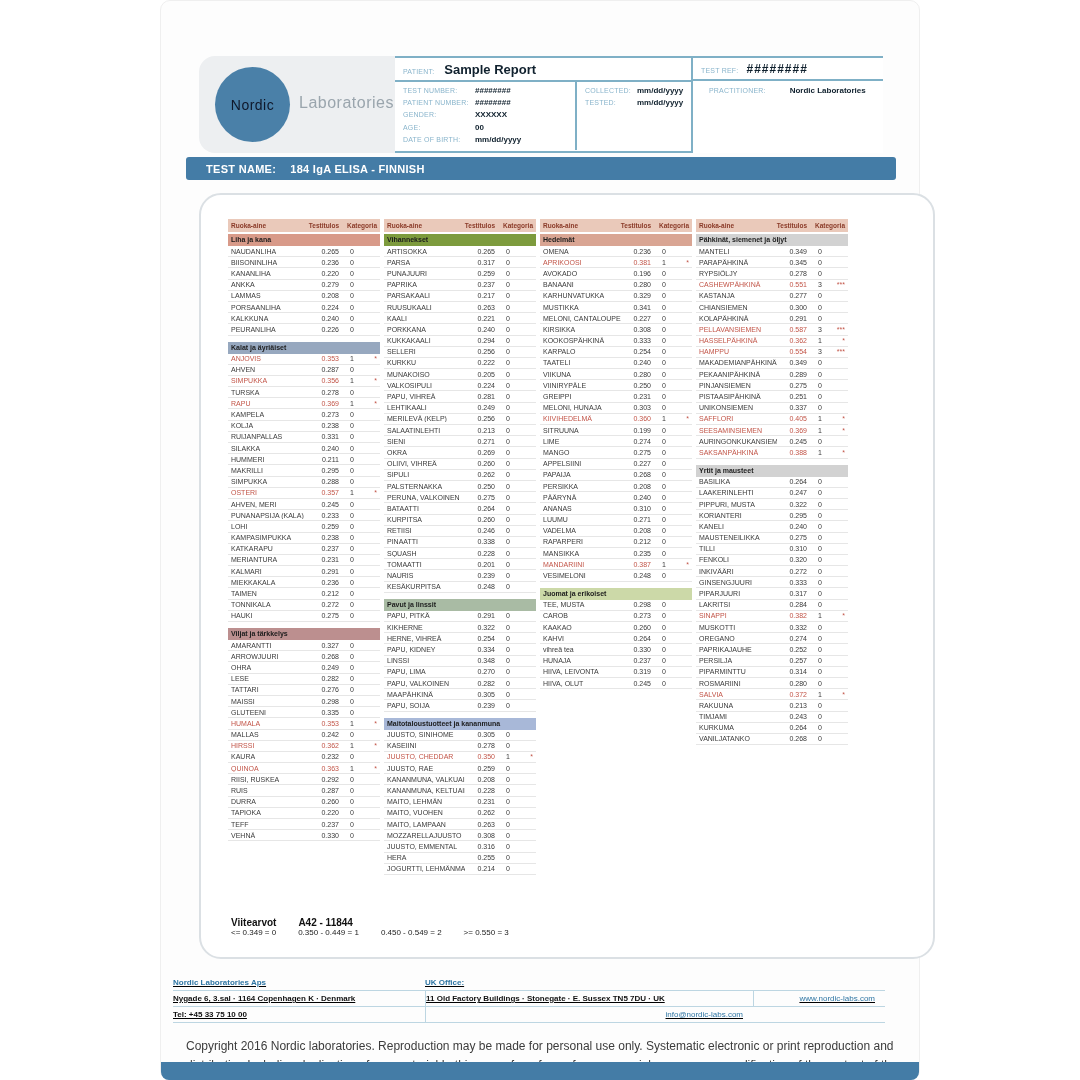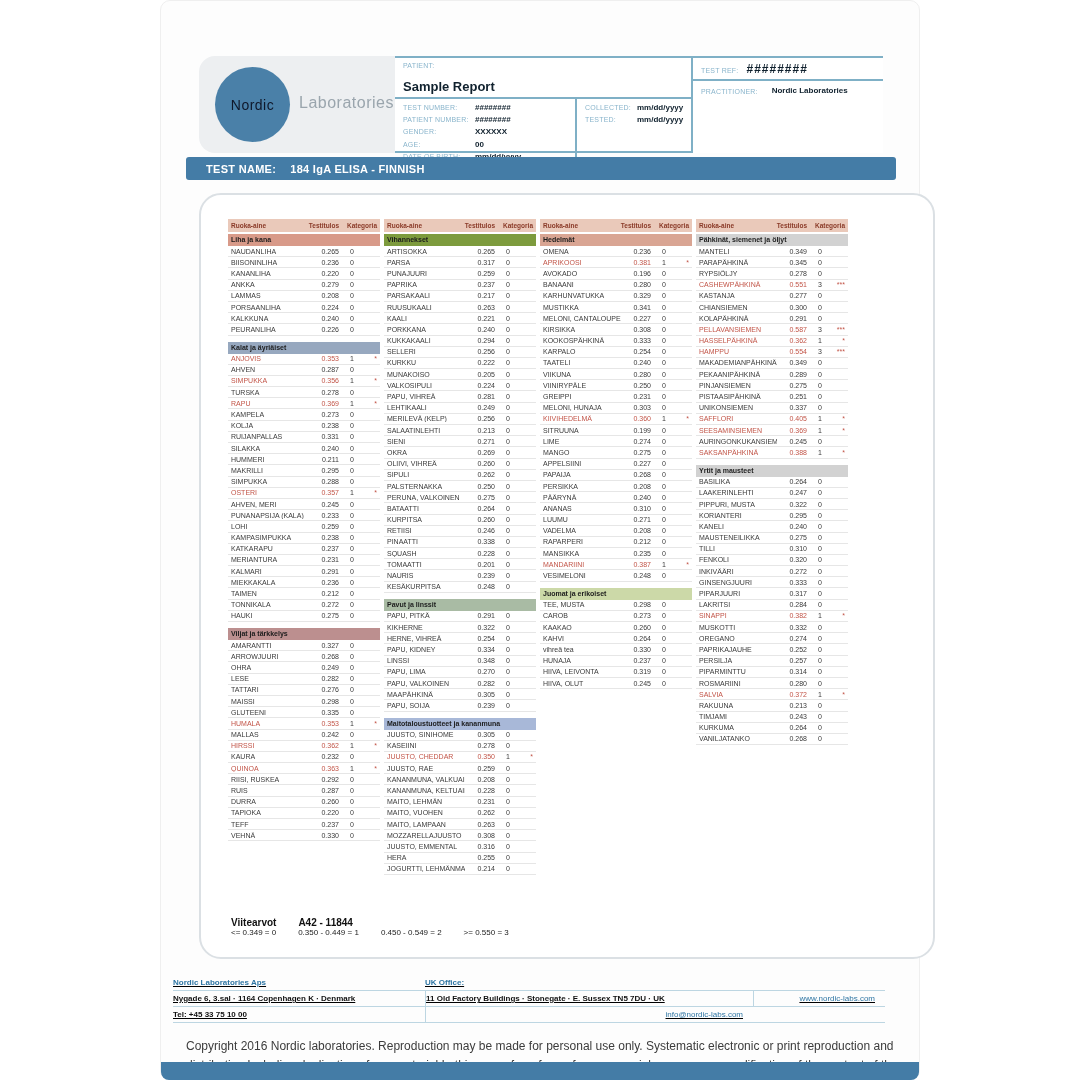--- a/index.html
+++ b/index.html
@@ -9,27 +9,27 @@
   
   .header-wrap { position:absolute; left:38px; top:55px; width:684px; height:97px; }
   .header-bg { position:absolute; inset:0; background:#edeff1; border-radius:16px; }
   .logo-circle { position:absolute; left:16px; top:11px; width:75px; height:75px; border-radius:50%;
                  background:#4a80a8; display:flex; align-items:center; justify-content:center; }
   .logo-circle span { color:#0f172a; font-size:14px; letter-spacing:.5px; }
   .logo-word { position:absolute; left:100px; top:38px; color:#9aa5ad; font-size:16px; letter-spacing:.5px; }
 
   .patient-panel { position:absolute; left:196px; top:0; width:488px; height:97px; background:#ffffff; display:flex; font-size:7px; }
   .pp-leftmid { width:296px; border-top:2px solid #7fb0c6; border-bottom:2px solid #7fb0c6; }
-  .pp-title-row { display:flex; align-items:baseline; gap:10px; padding:4px 23px 3px 8px; border-bottom:2px solid #7fb0c6;flex-direction:column; }
+  .pp-title-row { display:flex; align-items:baseline; gap:10px; padding:4px 23px 3px 8px; border-bottom:2px solid #7fb0c6; }
   .pp-cols { display:flex; height:68px; }
   .pp-fields { width:180px; padding:4px 8px; }
   .pp-collected { width:116px; border-left:2px solid #7fb0c6; padding:4px 8px; }
   .pp-right { width:192px; border-top:2px solid #7fb0c6; border-left:2px solid #7fb0c6; }
   .pp-ref-row { display:flex; align-items:baseline; gap:8px; padding:4px 8px 3px 8px; border-bottom:2px solid #7fb0c6; }
-  .pp-prac-row { display:flex; align-items:flex-end; gap:14px; padding:5px 8px; }
+  .pp-prac-row { display:flex; align-items:center; gap:24px; padding:5px 16px; }
   .fl { color:#8ab5cc; font-size:7px; letter-spacing:.2px; }
   .fv { color:#10212e; font-weight:bold; font-size:8px; }
   .fv-big { color:#10212e; font-weight:bold; font-size:13px; }
   .fv-hash { color:#10212e; font-weight:bold; font-size:12px; letter-spacing:1px; }
   .frow { display:flex; align-items:baseline; margin-bottom:3.2px; }
   .frow .fl { width:72px; flex:none; }
   .pp-collected .frow .fl { width:52px; }
 
   
   .testname-bar { position:absolute; left:25px; top:156px; width:710px; height:23px; background:#447ca6;

